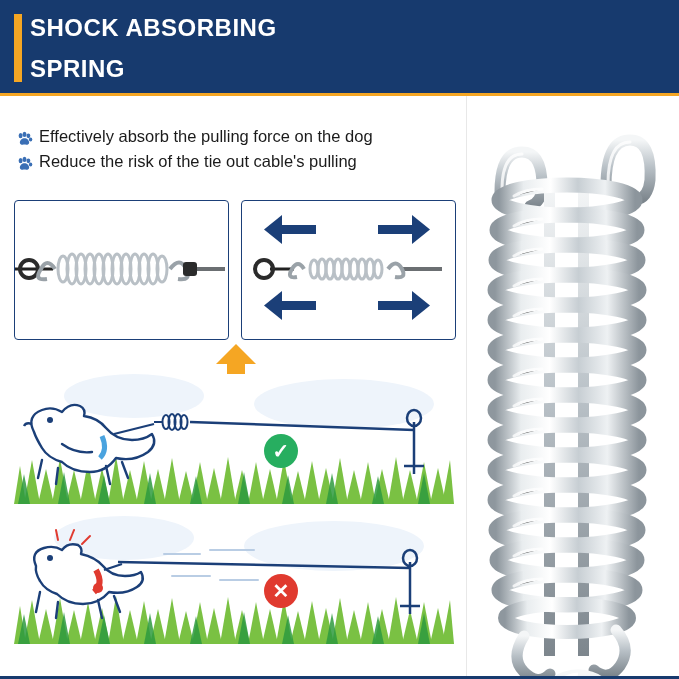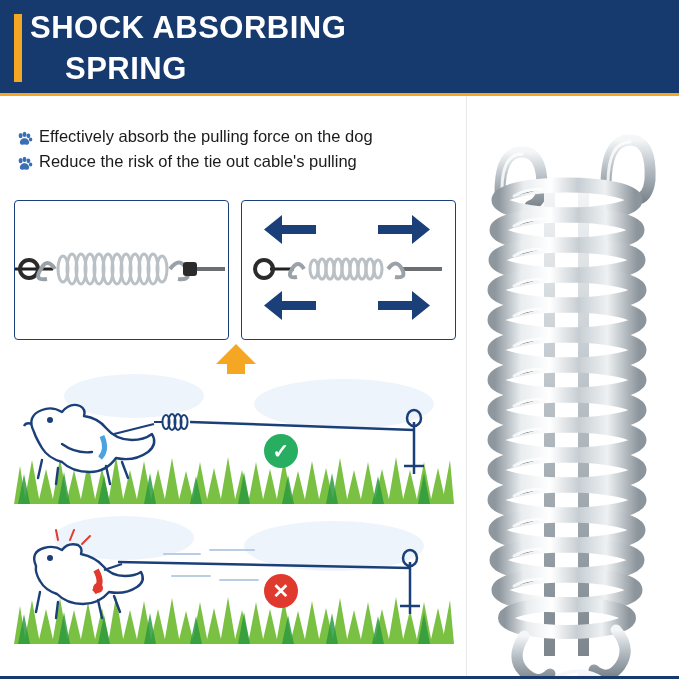--- a/index.html
+++ b/index.html
@@ -35,27 +35,27 @@
     width: 8px;
     height: 68px;
     background: #f5a623;
   }
   .header-title {
     position: absolute;
     left: 30px;
     top: 7px;
     width: 620px;
     color: #ffffff;
-    font-size: 31px;
+    font-size: 24px;
     font-weight: bold;
     letter-spacing: 0.5px;
     line-height: 41px;
     text-transform: uppercase;
   }
-  .header-title .l2 { display: block; margin-left: 35px; }
+  .header-title .l2 { display: block; }
   .header-bottom-line {
     position: absolute;
     left: 0;
     top: 93px;
     width: 679px;
     height: 3px;
     background: #f5a623;
   }
 
   

